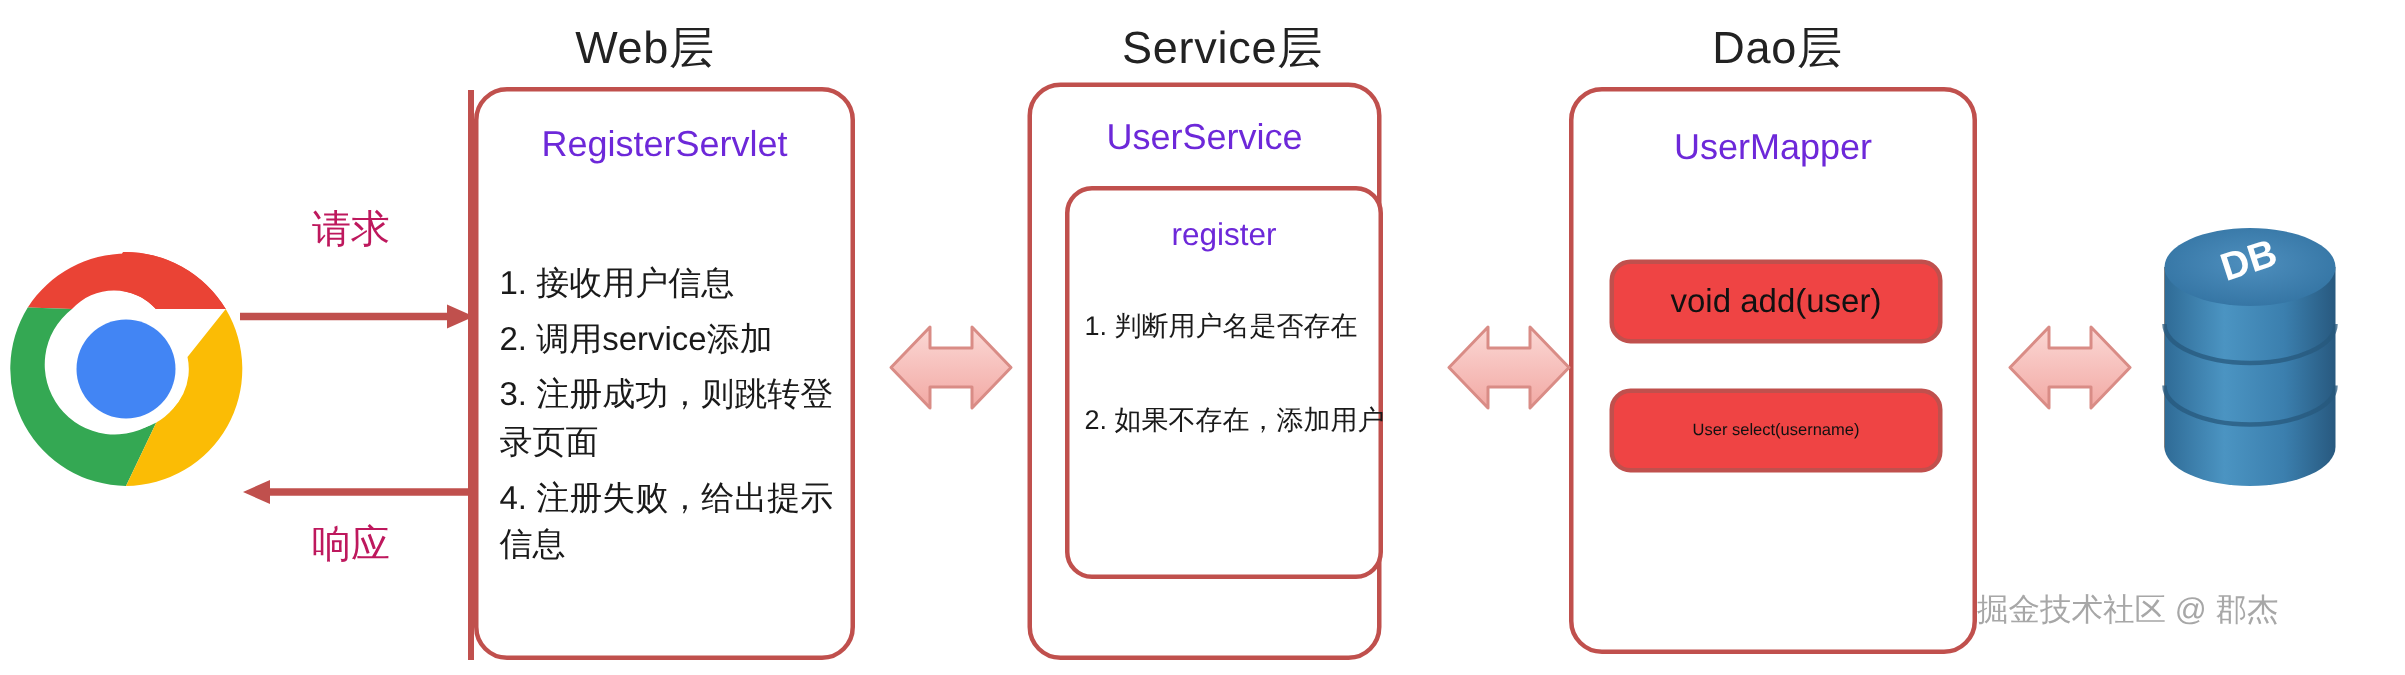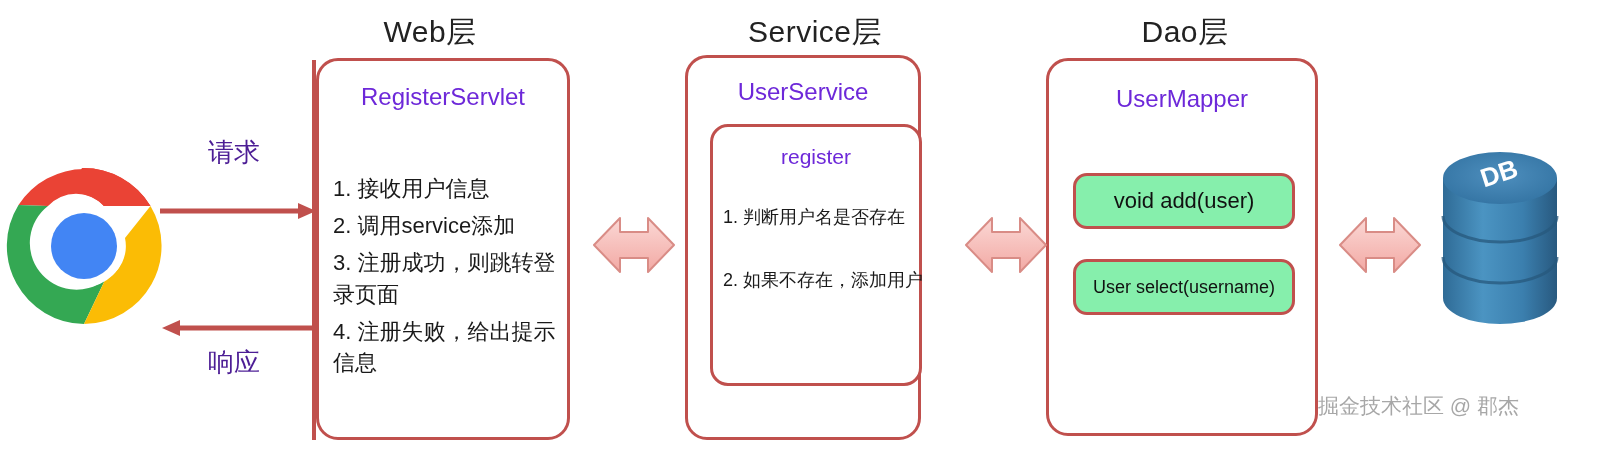--- a/index.html
+++ b/index.html
@@ -40,21 +40,21 @@
     position: absolute;
     border: 3px solid #c0504d;
     border-radius: 18px;
     background: #ffffff;
     box-sizing: border-box;
   }
   .rbox-method {
     position: absolute;
     border: 3px solid #c0504d;
     border-radius: 14px;
-    background: #86efac;
+    background: #ef4444;
     box-sizing: border-box;
     display: flex;
     align-items: center;
     justify-content: center;
   }
 
   .box-title {
     position: absolute;
     left: 0;
     right: 0;
@@ -66,21 +66,21 @@
   .box-title.small {
     font-size: 21px;
   }
 
   .method-label {
     font-size: 22px;
     color: #111111;
     white-space: nowrap;
   }
   .method-label.sm {
-    font-size: 18px;
+    font-size: 11px;
   }
 
   
   .steplist {
     position: absolute;
     color: #1a1a1a;
   }
   .steplist .step {
     font-size: 22px;
     line-height: 1.42;
@@ -91,21 +91,21 @@
     font-size: 18px;
     line-height: 1.4;
     margin-bottom: 38px;
     white-space: nowrap;
   }
 
   
   .flow-label {
     position: absolute;
     font-size: 26px;
-    color: #4c1d95;
+    color: #be185d;
     white-space: nowrap;
   }
 
   
   .overlay {
     position: absolute;
     left: 0;
     top: 0;
     width: 1603px;
     height: 450px;

